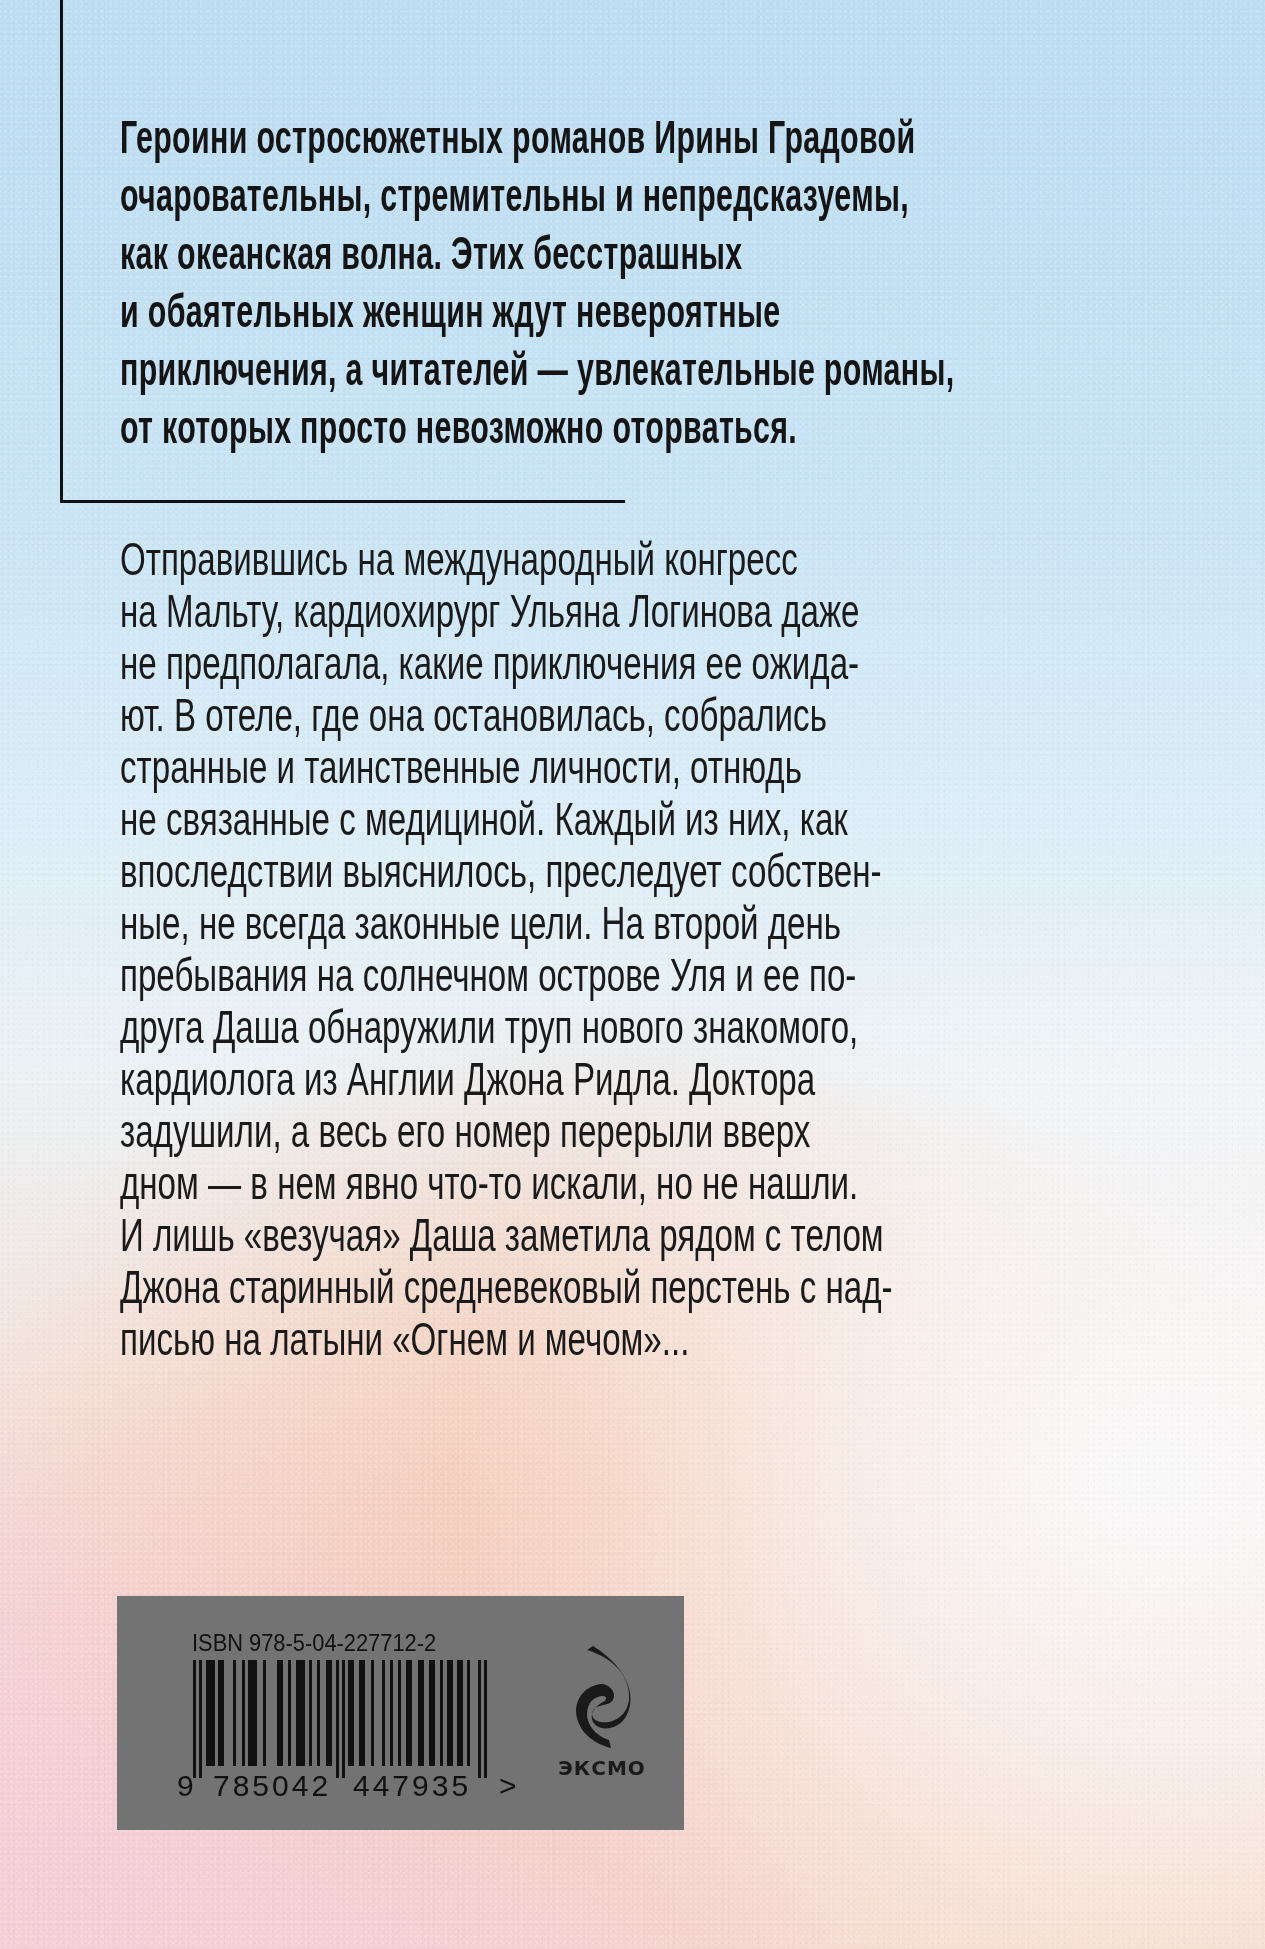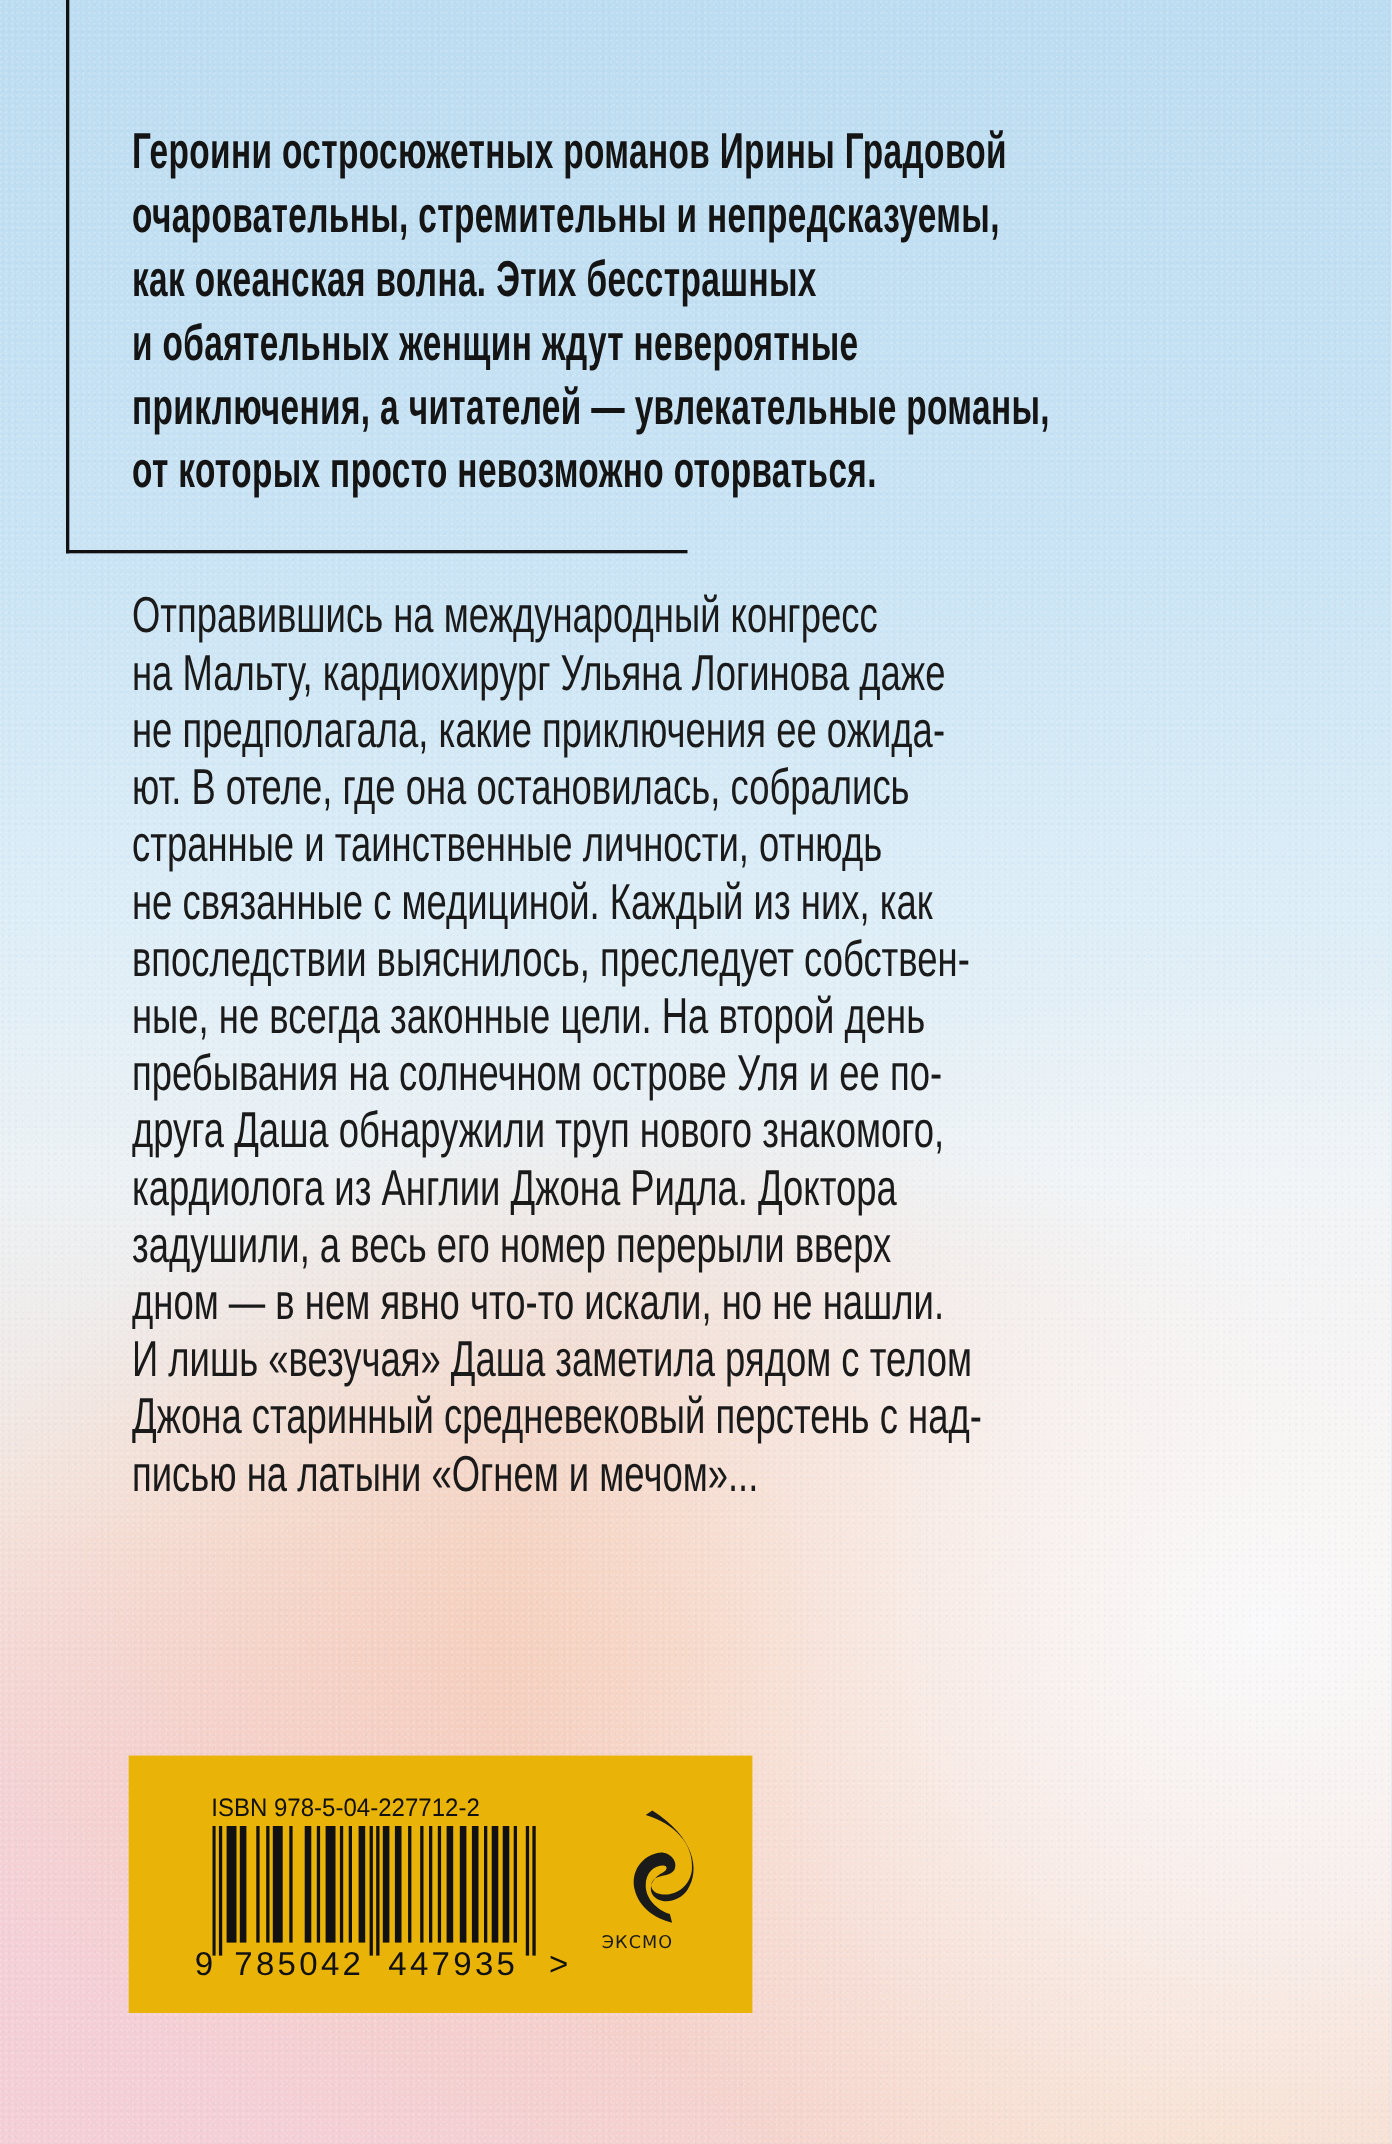--- a/index.html
+++ b/index.html
@@ -95,21 +95,21 @@
       color: #1a1a1a;
     }
 
     
     .barcode-panel {
       position: absolute;
       left: 117px;
       top: 1596px;
       width: 567px;
       height: 234px;
-      background: #eab308;
+      background: #737373;
     }
     .isbn-label {
       position: absolute;
       left: 75px;
       top: 34px;
       font-family: "Liberation Sans", sans-serif;
       font-size: 23px;
       line-height: 26px;
       color: #111;
       white-space: nowrap;
@@ -159,23 +159,24 @@
       left: 18px;
       top: 0;
       width: 74px;
       height: 110px;
     }
     .logo-text {
       position: absolute;
       left: 0;
       top: 112px;
       width: 110px;
+      text-align: center;
       font-family: "DejaVu Sans", sans-serif;
-      font-weight: normal;
-      font-size: 16px;
+      font-weight: bold;
+      font-size: 20px;
       letter-spacing: 1px;
       color: #1a1a1a;
     }
   </style>
 </head>
 <body>
 
 <div class="bg"></div>
 <div class="noise"></div>
 

